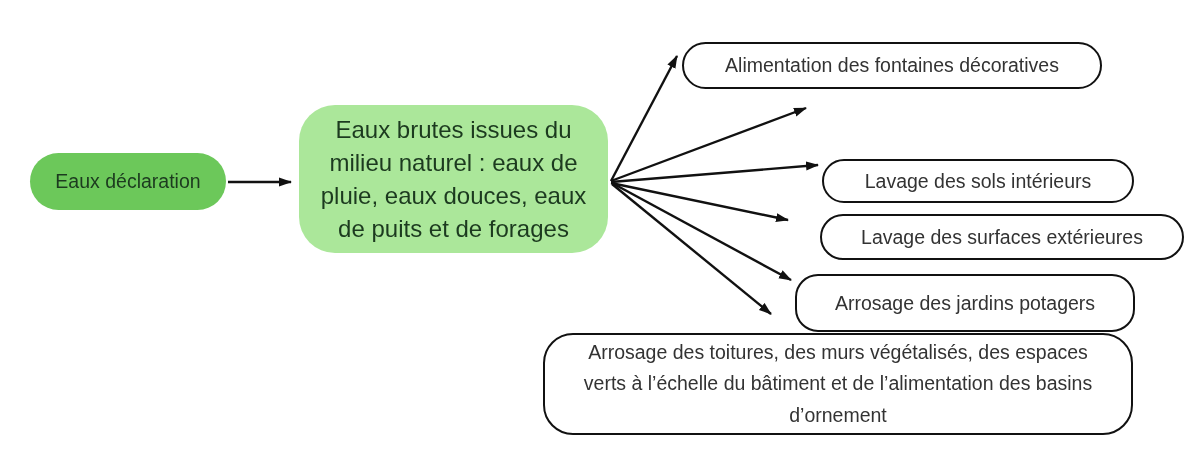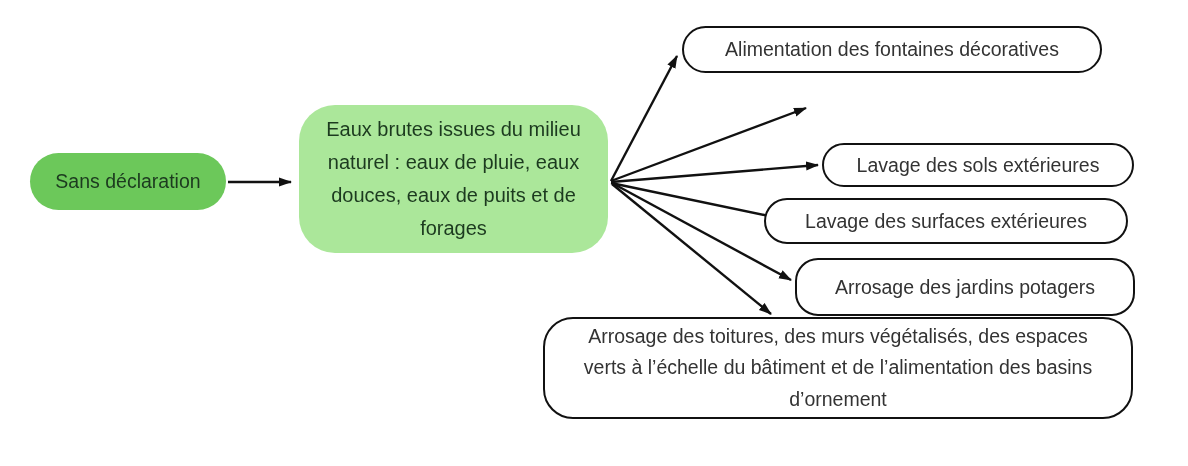--- a/index.html
+++ b/index.html
@@ -38,35 +38,36 @@
     border-radius: 29px;
     color: var(--text-green, #1c3a1f);
     font-size: 19.5px;
   }
   .node-source {
     left: 299px; top: 105px;
     width: 309px; height: 148px;
     background: var(--source-fill, #abe79a);
     border-radius: 36px;
     color: var(--text-green, #1c3a1f);
-    font-size: 20px;
+    font-size: 24px;
     line-height: 33px;
     padding: 0 10px;
   }
   .node-use {
     background: #ffffff;
     border: 2.5px solid var(--node-border, #111111);
     color: var(--text-node, #333333);
     font-size: 19.5px;
     white-space: nowrap;
+    margin-top: 16px;
   }
   .u0 { left: 682px; top: 26px;  width: 420px; height: 47px;  border-radius: 24px; }
   .u1 { left: 810px; top: 86px;  width: 314px; height: 44px;  border-radius: 22px; }
   .u2 { left: 822px; top: 143px; width: 312px; height: 44px;  border-radius: 22px; }
-  .u3 { left: 764px; top: 198px; width: 364px; height: 46px;  border-radius: 23px; }
+  .u3 { left: 820px; top: 198px; width: 364px; height: 46px;  border-radius: 23px; }
   .u4 { left: 795px; top: 258px; width: 340px; height: 58px;  border-radius: 23px; }
   .u5 {
     left: 543px; top: 317px;
     width: 590px; height: 102px;
     border-radius: 30px;
     white-space: normal;
     line-height: 31.5px;
     padding: 8px 20px;
   }
 </style>
@@ -83,28 +84,28 @@
     </defs>
     <line class="arrow" x1="228" y1="182" x2="291" y2="182" marker-end="url(#ah)"></line>
     <line class="arrow" x1="611" y1="181" x2="677" y2="56" marker-end="url(#ah)"></line>
     <line class="arrow" x1="611" y1="181" x2="806" y2="108" marker-end="url(#ah)"></line>
     <line class="arrow" x1="611" y1="182" x2="818" y2="165" marker-end="url(#ah)"></line>
     <line class="arrow" x1="611" y1="183" x2="788" y2="220" marker-end="url(#ah)"></line>
     <line class="arrow" x1="612" y1="183" x2="791" y2="280" marker-end="url(#ah)"></line>
     <line class="arrow" x1="612" y1="184" x2="771" y2="314" marker-end="url(#ah)"></line>
   </svg>
 
-  <div class="node node-root">Sans déclaration</div>
+  <div class="node node-root">Eaux déclaration</div>
 
   <div class="node node-source">Eaux brutes issues du milieu naturel : eaux de pluie, eaux douces, eaux de puits et de forages</div>
 
   <div class="node node-use u0">Alimentation des fontaines décoratives</div>
 
 
-  <div class="node node-use u2">Lavage des sols extérieures</div>
+  <div class="node node-use u2">Lavage des sols intérieurs</div>
 
   <div class="node node-use u3">Lavage des surfaces extérieures</div>
 
   <div class="node node-use u4">Arrosage des jardins potagers</div>
 
   <div class="node node-use u5">Arrosage des toitures, des murs végétalisés, des espaces verts à l’échelle du bâtiment et de l’alimentation des basins d’ornement</div>
 
 </div>
 
 </body></html>

